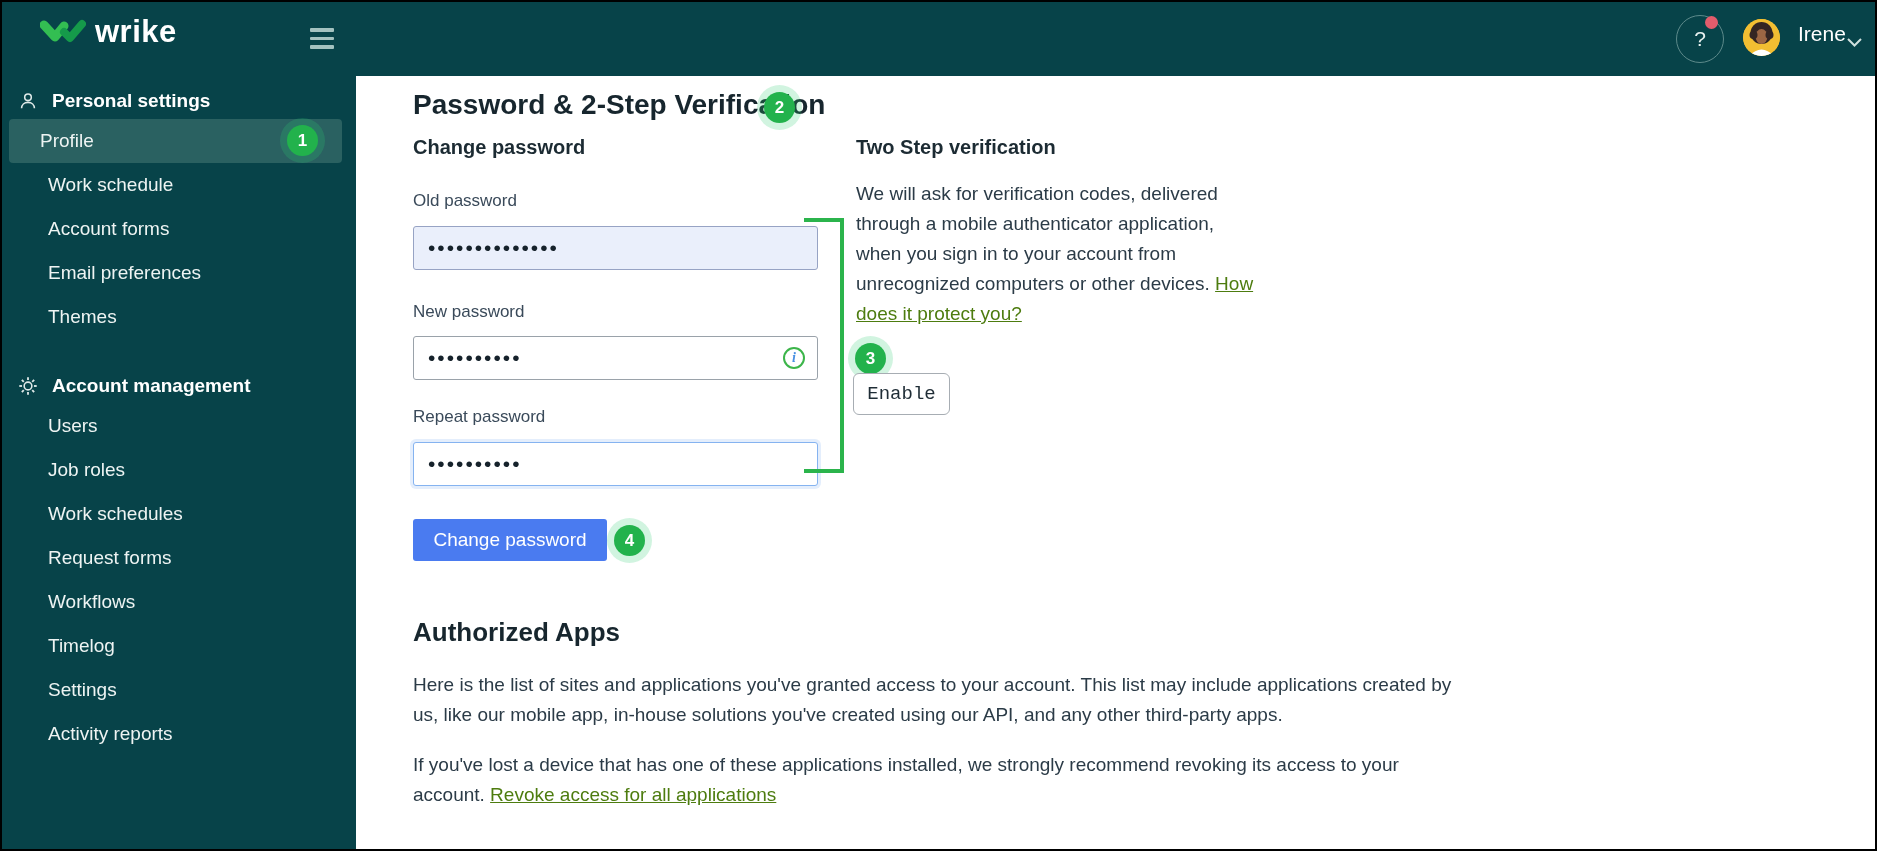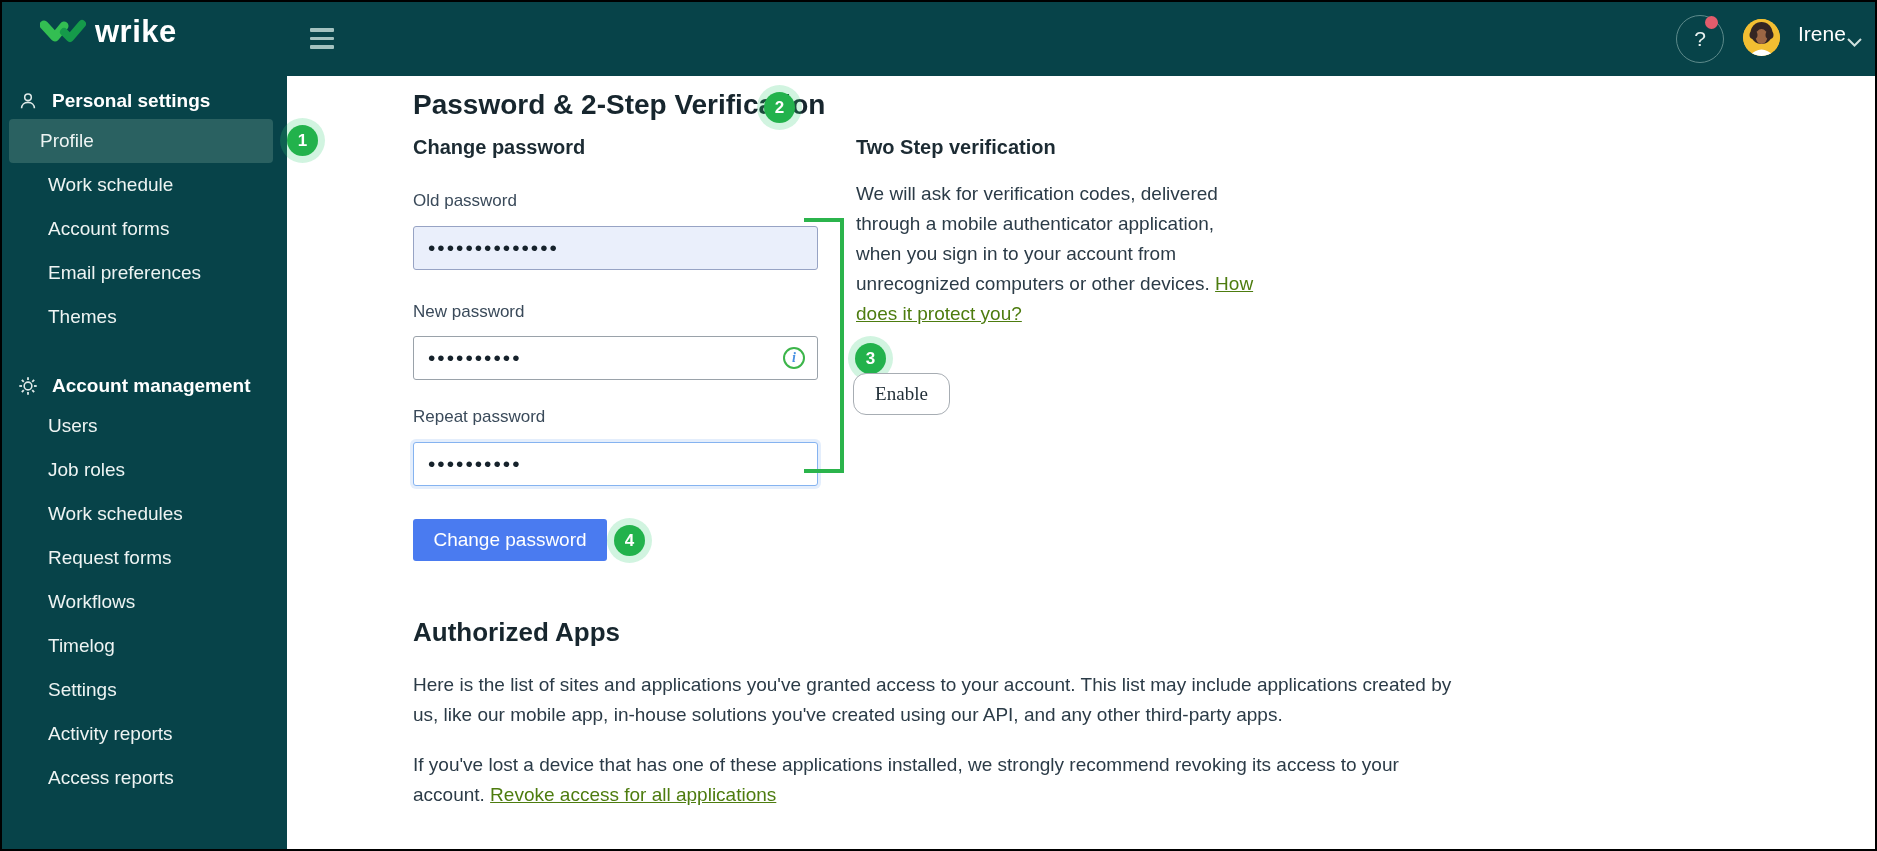--- a/index.html
+++ b/index.html
@@ -26,21 +26,21 @@
   .help-dot{ position:absolute; right:5px; top:0px; width:13px; height:13px; border-radius:50%; background:#e25c6c; }
   .avatar{
     position:absolute; left:1741px; top:17px; width:37px; height:37px; border-radius:50%;
     overflow:hidden; background:#f2be32; cursor:pointer;
   }
   .user-name{ position:absolute; left:1796px; top:20px; color:#fff; font-size:21px; cursor:pointer; }
   .user-chevron{ position:absolute; left:1845px; top:32px; cursor:pointer; }
 
   
   .sidebar{
-    position:absolute; left:0; top:74px; width:285px; bottom:0;
+    position:absolute; left:0; top:74px; width:354px; bottom:0;
     background:#074349; padding-top:6px; z-index:4;
   }
   .side-header{
     height:37px; display:flex; align-items:center; gap:13px; padding-left:15px;
     color:#fff; font-size:19px; font-weight:bold;
   }
   .side-item{
     position:relative; height:44px; display:flex; align-items:center;
     padding-left:46px; color:#eef4f3; font-size:19px; cursor:pointer;
   }
@@ -89,22 +89,22 @@
   .badge-submit{ left:258px; top:449px; }
   .bracket{
     position:absolute; left:448px; top:142px; width:40px; height:255px;
     border-top:4px solid #2bb44c; border-right:4px solid #2bb44c; border-bottom:4px solid #2bb44c;
   }
   .ts-body{ position:absolute; left:500px; top:103px; font-size:19px; line-height:30px; color:#2b3b47; white-space:nowrap; }
   .ts-body a, .link{ color:#4d7c0f; text-decoration:underline; cursor:pointer; }
   .badge-ts{ left:499px; top:267px; }
   .btn-enable{
     position:absolute; left:497px; top:297px; width:97px; height:42px;
-    background:#fff; border:1px solid #a7adb3; border-radius:13px; color:#1f2d36;
-    font-size:19px; font-family:Liberation Serif, serif; cursor:pointer;
+    background:#fff; border:1px solid #a7adb3; border-radius:6px; color:#1f2d36;
+    font-size:19px; font-family:Liberation Mono, monospace; cursor:pointer;
   }
   .apps-head{ position:absolute; left:57px; top:541px; font-size:26px; font-weight:600; color:#17262e; }
   .para{ position:absolute; left:57px; font-size:19px; line-height:30px; color:#2b3b47; white-space:nowrap; }
   .para-1{ top:594px; }
   .para-2{ top:674px; }
 </style>
 </head>
 <body>
 
 <div class="screen">
@@ -216,23 +216,20 @@
     </div>
     <div class="side-item">
       <span>Timelog</span>
     </div>
     <div class="side-item">
       <span>Settings</span>
     </div>
     <div class="side-item">
       <span>Activity reports</span>
     </div>
-    <div class="side-item">
-      <span>Access reports</span>
-    </div>
   </div>
 
   <div class="content">
 
     <div class="page-title">Password &amp; 2-Step Verification</div>
     <span class="badge abs badge-title">2</span>
 
     <div class="subhead change">Change password</div>
     <div class="subhead twostep">Two Step verification</div>
 

